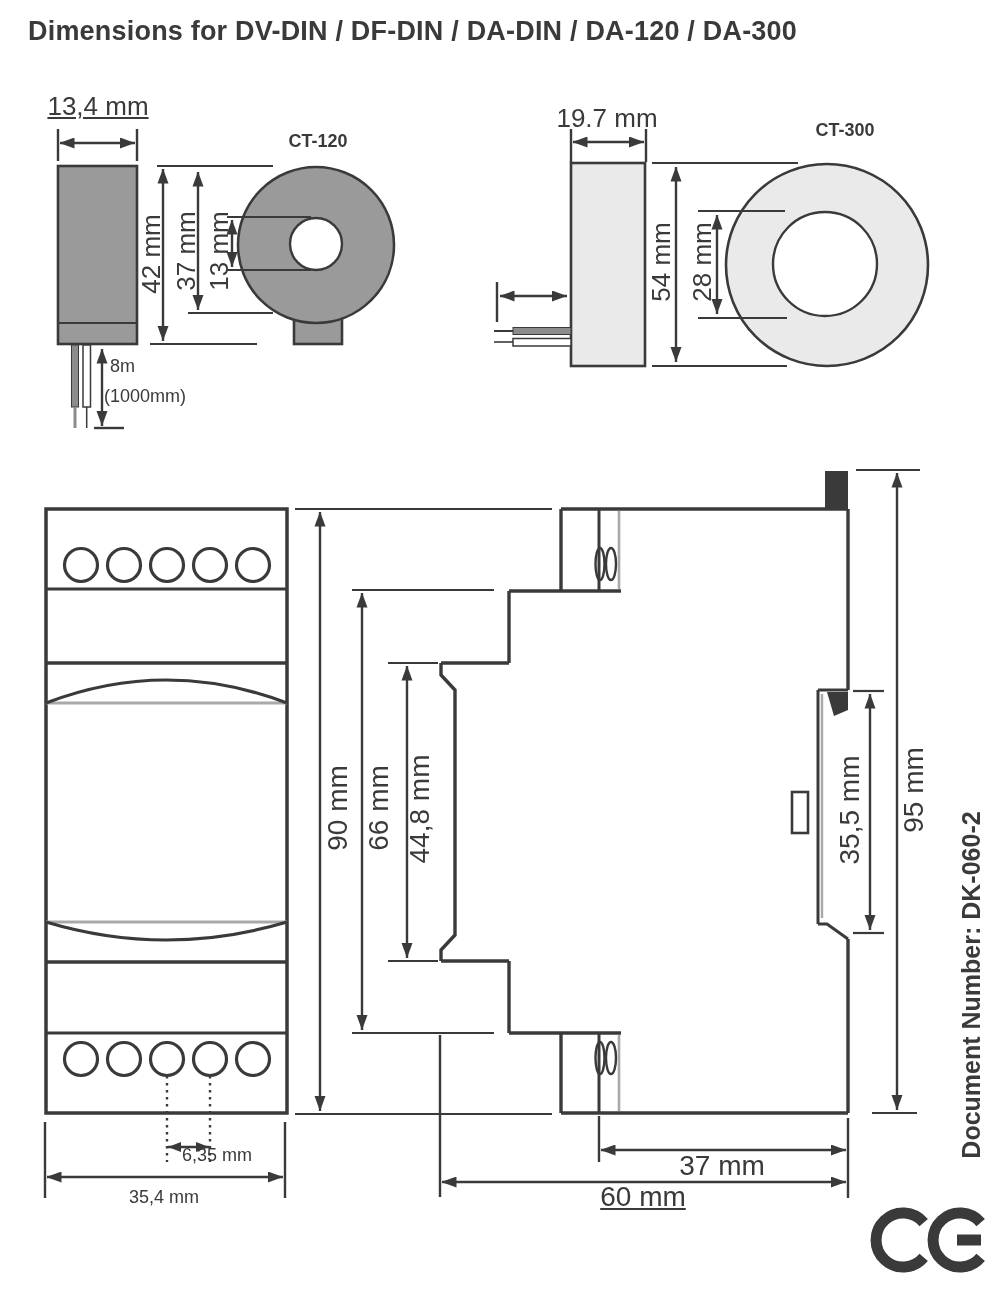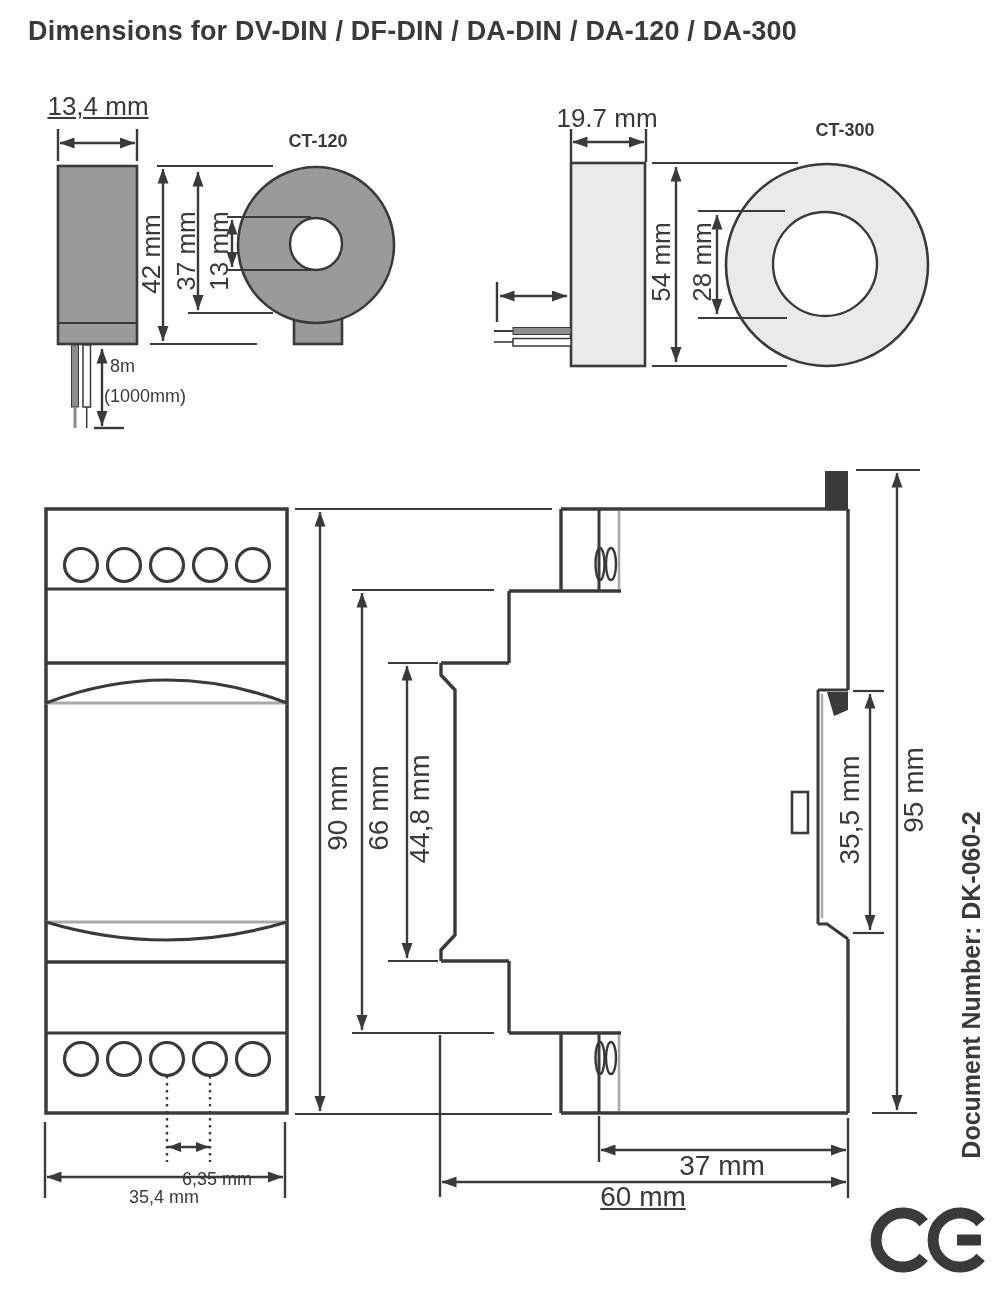--- a/index.html
+++ b/index.html
@@ -248,21 +248,21 @@
   <div class="lbl f27" style="left:104px;top:386px;">(1000mm)</div>
 
   <div class="lbl c f26" style="left:552px;top:104px;width:110px;height:28px;">19.7 mm</div>
   <div class="lbl c f27 b" style="left:775px;top:116px;width:100px;height:28px;margin-left:20px;">CT-300</div>
   <div class="lbl c v f26" style="left:591px;top:248px;width:140px;height:28px;">54 mm</div>
   <div class="lbl c v f26" style="left:632px;top:248px;width:140px;height:28px;">28 mm</div>
 
   <div class="lbl c v f28" style="left:268px;top:794px;width:140px;height:28px;">90 mm</div>
   <div class="lbl c v f28" style="left:309px;top:794px;width:140px;height:28px;">66 mm</div>
   <div class="lbl c v f28" style="left:345px;top:795px;width:150px;height:28px;">44,8 mm</div>
-  <div class="lbl c f27" style="left:150px;top:1165px;width:134px;height:28px;">6,35 mm</div>
+  <div class="lbl c f27" style="left:150px;top:1141px;width:134px;height:28px;">6,35 mm</div>
   <div class="lbl c f27" style="left:97px;top:1183px;width:134px;height:28px;">35,4 mm</div>
   <div class="lbl c f28" style="left:655px;top:1152px;width:134px;height:28px;">37 mm</div>
   <div class="lbl c f28" style="left:576px;top:1183px;width:134px;height:28px;text-decoration:underline;">60 mm</div>
   <div class="lbl c v f28" style="left:775px;top:796px;width:150px;height:28px;">35,5 mm</div>
   <div class="lbl c v f28" style="left:844px;top:776px;width:140px;height:28px;">95 mm</div>
 
   <div class="lbl c v doc" style="left:786px;top:971px;width:370px;height:28px;">Document Number: DK-060-2</div>
 
 </div>
 

